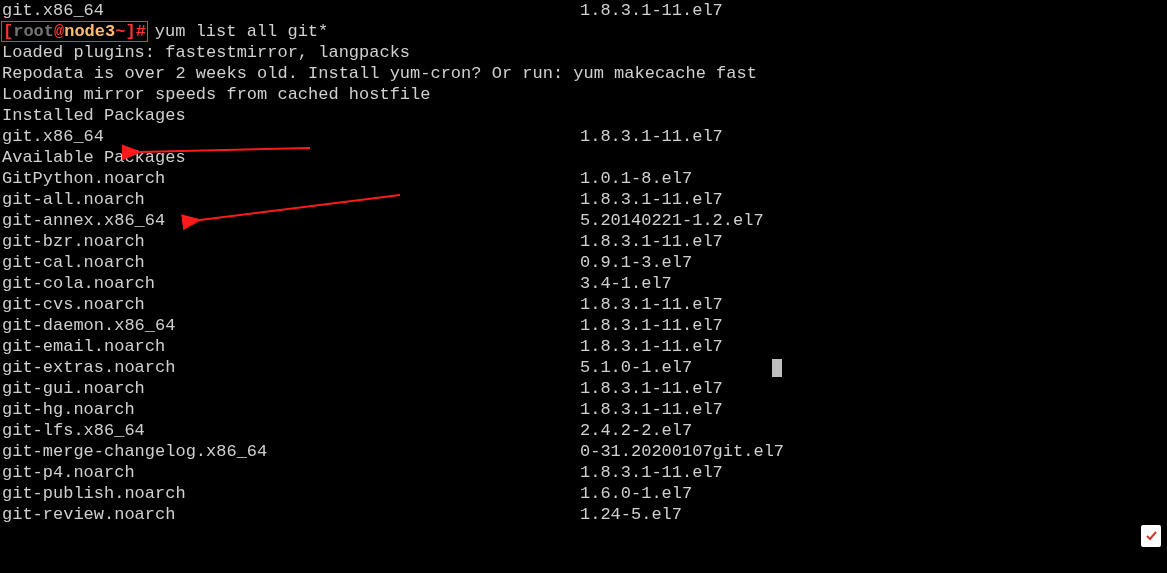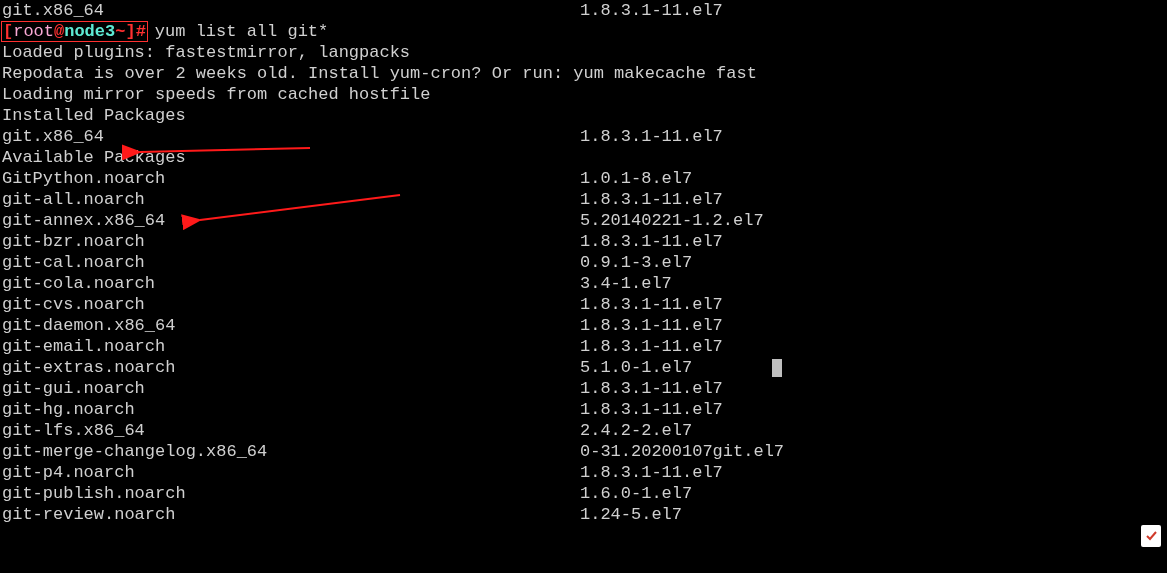--- a/index.html
+++ b/index.html
@@ -15,23 +15,23 @@
     overflow: hidden;
     position: relative;
   }
   .terminal {
     white-space: pre;
     position: relative;
     padding-left: 2px;
   }
   .line { display: block; }
   .prompt-bracket { color: #ff3030; font-weight: bold; }
-  .prompt-user    { color: #f9a8d4; font-weight: normal; }
+  .prompt-user    { color: #737373; font-weight: bold; }
   .prompt-at      { color: #ff3030; font-weight: bold; }
-  .prompt-host    { color: #5eead4; font-weight: bold; }
+  .prompt-host    { color: #fdba74; font-weight: bold; }
   .prompt-tilde   { color: #ff3030; font-weight: bold; }
   .prompt-hash    { color: #ff3030; font-weight: bold; }
   .prompt-outline {
     background: #000;
     outline: 1px solid #ff3030;
     padding: 0 1px;
   }
   .cmd { color: #d0d0d0; padding-left: 8px; }
   .col1 { display: inline-block; width: 578px; }
   .col2 { display: inline-block; }

